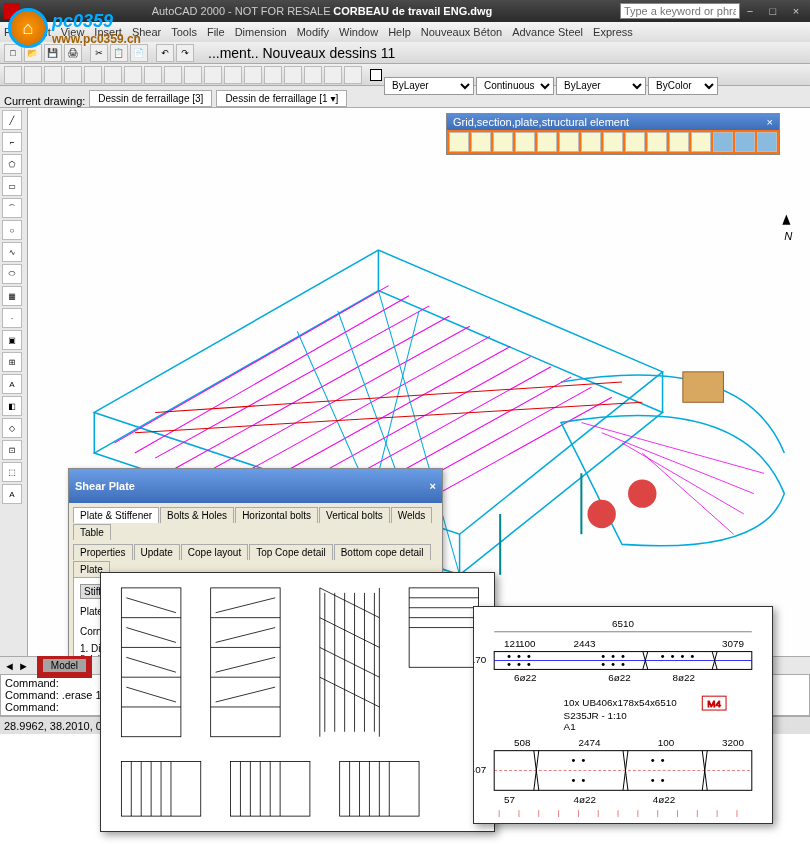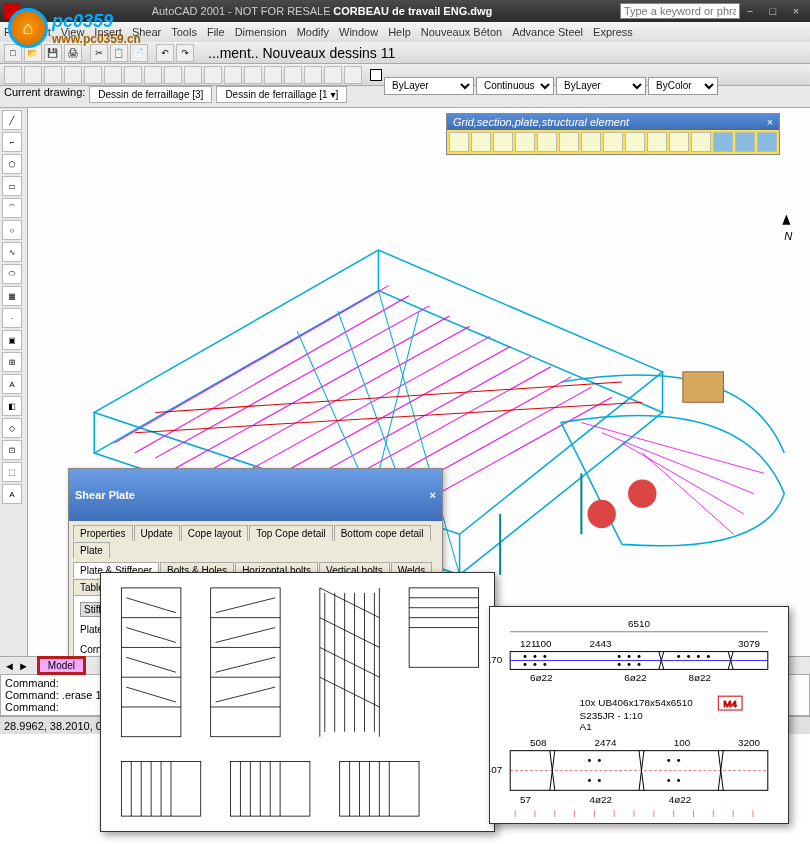--- a/index.html
+++ b/index.html
@@ -12,65 +12,65 @@
 .titlebar .wincontrols span { display: inline-block; width: 20px; text-align: center; cursor: pointer; }
 
 .menubar { background: linear-gradient(#f5f5f5, #ddd); height: 20px; display: flex; align-items: center; padding: 0 4px; gap: 10px; }
 .menubar span { color: #333; cursor: pointer; }
 
 .toolbar { background: linear-gradient(#f0f0f0, #d8d8d8); height: 22px; display: flex; align-items: center; padding: 0 4px; gap: 2px; border-bottom: 1px solid #aaa; }
 .tb-icon { width: 18px; height: 18px; border: 1px solid #bbb; background: #efefef; display: inline-flex; align-items: center; justify-content: center; font-size: 9px; cursor: pointer; }
 .tb-sep { width: 4px; }
 .tb-combo { height: 18px; border: 1px solid #999; background: #fff; padding: 0 3px; font-size: 10px; margin-top: 22px; }
 
-.tabbar { background: #e8e8e8; height: 22px; display: flex; align-items: flex-start; padding: 0 4px; gap: 4px; border-bottom: 1px solid #aaa; }
+.tabbar { background: #e8e8e8; height: 22px; display: flex; align-items: flex-end; padding: 0 4px; gap: 4px; border-bottom: 1px solid #aaa; }
 .tab { background: #fff; border: 1px solid #aaa; padding: 2px 8px; font-size: 10px; }
 
 .workspace { position: relative; height: 548px; display: flex; }
 .left-tools { width: 28px; background: #e8e8e8; border-right: 1px solid #aaa; display: flex; flex-direction: column; padding: 2px; gap: 2px; }
 .lt-icon { width: 20px; height: 20px; border: 1px solid #bbb; background: #fff; font-size: 8px; display: flex; align-items: center; justify-content: center; cursor: pointer; }
 .canvas { flex: 1; background: #fefefe; position: relative; overflow: hidden; }
 
 .structure { position: absolute; inset: 0; }
 .structure svg { width: 100%; height: 100%; }
 
-.floating-toolbar { position: absolute; top: 5px; right: 30px; background: #fde047; border: 1px solid #888; font-style: italic; }
+.floating-toolbar { position: absolute; top: 5px; right: 30px; background: #f97316; border: 1px solid #888; }
 .ft-title { background: linear-gradient(#5b8dd6, #3d6db8); color: #fff; padding: 2px 6px; font-size: 10px; display: flex; justify-content: space-between; }
 .ft-icons { display: flex; padding: 2px; gap: 2px; }
 .ft-icon { width: 20px; height: 20px; border: 1px solid #bbb; background: #f8f8d0; cursor: pointer; }
 
 .dialog { position: absolute; left: 40px; top: 360px; width: 375px; background: #ece9d8; border: 1px solid #888; box-shadow: 2px 2px 6px rgba(0,0,0,0.3); }
-.dlg-title { background: linear-gradient(#6b9de6, #3d6db8); color: #fff; padding: 20px 6px; font-weight: bold; display: flex; justify-content: space-between; align-items: center; gap: 10px; }
+.dlg-title { background: linear-gradient(#6b9de6, #3d6db8); color: #fff; padding: 11px 6px; font-weight: bold; display: flex; justify-content: space-between; align-items: center; gap: 10px; }
 .dlg-tabs { display: flex; flex-wrap: wrap; background: #ece9d8; padding: 4px 4px 0; gap: 1px; }
 .dlg-tab { background: #ece9d8; border: 1px solid #aaa; border-bottom: none; padding: 2px 6px; font-size: 10px; cursor: pointer; }
 .dlg-tab.active { background: #fff; }
 .dlg-body { background: #fff; border: 1px solid #aaa; margin: 0 4px 4px; padding: 6px; display: flex; }
 .dlg-fields { flex: 1; }
 .dlg-row { display: flex; align-items: center; gap: 8px; margin-bottom: 4px; }
 .dlg-label { width: 110px; font-size: 10px; }
 .dlg-input { width: 55px; height: 16px; border: 1px solid #999; padding: 0 2px; font-size: 10px; }
 .dlg-select { width: 70px; height: 16px; border: 1px solid #999; font-size: 10px; }
 .dlg-check { width: 13px; height: 13px; }
 .dlg-preview { width: 100px; background: #d0e8f8; border: 1px solid #888; margin-left: 6px; }
 
 .bottom-tabs { background: #e8e8e8; height: 18px; display: flex; align-items: center; padding: 0 4px; gap: 2px; border-top: 1px solid #aaa; }
-.btab { background: #f0abfc; border: 3px solid #b91c1c; padding: 1px 8px; font-size: 10px; cursor: pointer; }
+.btab { background: #a3a3a3; border: 6px solid #b91c1c; padding: 1px 8px; font-size: 10px; cursor: pointer; }
 
 .commandline { background: #fff; border: 1px solid #aaa; padding: 2px 4px; font-family: monospace; font-size: 10px; }
 .statusbar { background: #e0e0e0; height: 18px; display: flex; align-items: center; padding: 0 4px; font-size: 10px; border-top: 1px solid #aaa; }
 
 .watermark { position: absolute; top: 8px; left: 8px; z-index: 100; }
 .watermark .logo { display: flex; align-items: center; gap: 4px; }
 .watermark .badge { width: 40px; height: 40px; border-radius: 50%; background: radial-gradient(#f90, #c60); display: flex; align-items: center; justify-content: center; color: #fff; font-weight: bold; font-size: 18px; border: 3px solid #0af; }
 .watermark .text1 { color: #0af; font-size: 18px; font-weight: bold; font-style: italic; }
 .watermark .text2 { color: #a16207; font-size: 12px; font-weight: bold; }
 
 .overlay-drawing { position: absolute; background: #fff; border: 1px solid #333; box-shadow: 3px 3px 8px rgba(0,0,0,0.4); }
 .od1 { left: 100px; top: 572px; width: 395px; height: 260px; }
-.od2 { left: 489px; top: 606px; width: 300px; height: 218px; }
+.od2 { left: 473px; top: 606px; width: 300px; height: 218px; }
 
 .stairs-svg line, .stairs-svg rect { stroke: #000; fill: none; stroke-width: 0.8; }
 .beam-text { font-size: 10px; fill: #000; }
 .beam-red { fill: #c00; stroke: #c00; }
 </style>
 </head>
 <body>
 
 <div class="watermark">
   <div class="logo">
@@ -78,21 +78,21 @@
     <div>
       <div class="text1">pc0359</div>
       <div class="text2">www.pc0359.cn</div>
     </div>
   </div>
 </div>
 
 <div class="titlebar">
   <div class="logo"></div>
   <div class="title">
-    <span>AutoCAD 2001 - NOT FOR RESALE</span> <span style="color:#fff;font-weight:bold">CORBEAU de travail ENG.dwg</span>
+    <span>AutoCAD 2000 - NOT FOR RESALE</span> <span style="color:#fff;font-weight:bold">CORBEAU de travail ENG.dwg</span>
   </div>
   <input class="search" placeholder="Type a keyword or phrase" style="">
   <div class="wincontrols">
     <span>−</span>
     <span>□</span>
     <span>×</span>
   </div>
 </div>
 
 <div class="menubar">
@@ -266,34 +266,34 @@
         <div class="ft-icon" style="background:#8bd"></div>
       </div>
     </div>
 
     <div class="dialog">
       <div class="dlg-title">
         <span>Shear Plate</span>
         <span style="cursor:pointer">×</span>
       </div>
       <div class="dlg-tabs">
+        <div class="dlg-tab active">Plate &amp; Stiffener</div>
+        <div class="dlg-tab">Bolts &amp; Holes</div>
+        <div class="dlg-tab">Horizontal bolts</div>
+        <div class="dlg-tab">Vertical bolts</div>
+        <div class="dlg-tab">Welds</div>
+        <div class="dlg-tab">Table</div>
+      </div>
+      <div class="dlg-tabs">
         <div class="dlg-tab">Properties</div>
         <div class="dlg-tab">Update</div>
         <div class="dlg-tab">Cope layout</div>
         <div class="dlg-tab">Top Cope detail</div>
         <div class="dlg-tab">Bottom cope detail</div>
         <div class="dlg-tab">Plate</div>
-      </div>
-      <div class="dlg-tabs">
-        <div class="dlg-tab active">Plate &amp; Stiffener</div>
-        <div class="dlg-tab">Bolts &amp; Holes</div>
-        <div class="dlg-tab">Horizontal bolts</div>
-        <div class="dlg-tab">Vertical bolts</div>
-        <div class="dlg-tab">Welds</div>
-        <div class="dlg-tab">Table</div>
       </div>
       <div class="dlg-body">
         <div class="dlg-fields">
           <div class="dlg-row">
               <span class="dlg-label" style="background:#ddd;border:1px solid #999;padding:1px 3px">Stiffener</span>
               <input type="checkbox" checked="" class="dlg-check" style="">
             </div>
           <div class="dlg-row">
               <span class="dlg-label">Plate thickness</span>
               <input class="dlg-input" value="10.0" style="">

